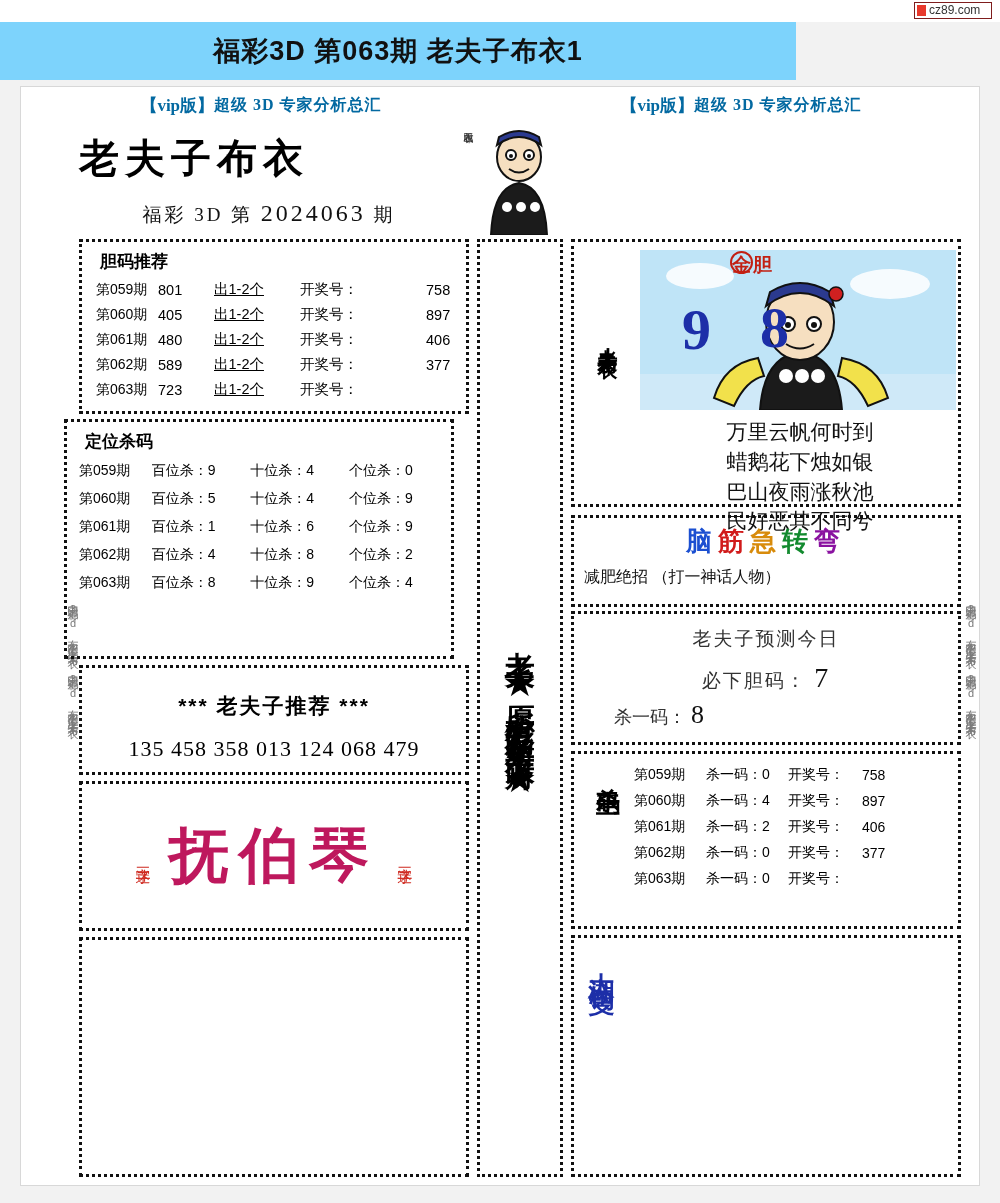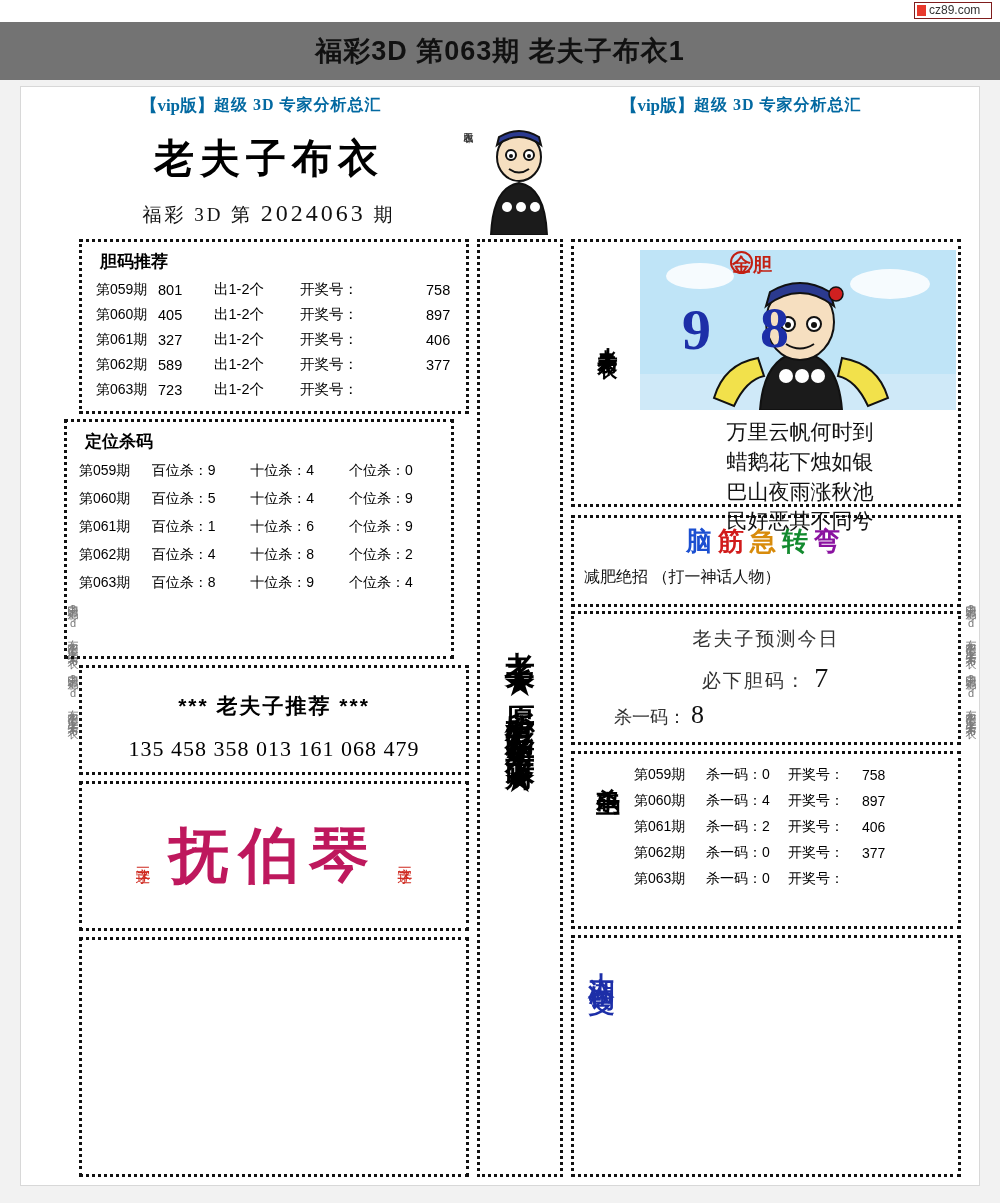--- a/index.html
+++ b/index.html
@@ -28,22 +28,22 @@
     font-size:12px; color:#333; line-height:15px;
     padding-left:14px; padding-right:4px;
     font-family:"Liberation Sans", sans-serif;
   }
   .logo-badge::before {
     content:""; position:absolute; left:2px; top:2px;
     width:9px; height:11px; background:#e8392c;
   }
   
   .title-bar {
-    position:absolute; left:0; top:22px; width:1000px; height:58px;
-    background:#737373;
+    position:absolute; left:0; top:22px; width:796px; height:58px;
+    background:#7dd3fc;
     display:flex; align-items:center; justify-content:center;
   }
   .title-bar .tt {
     font-size:27px; font-weight:bold; color:#111;
     letter-spacing:1px;
   }
   
   .sheet {
     position:absolute; left:20px; top:86px; width:960px; height:1100px;
     background:#ffffff;
@@ -72,21 +72,20 @@
   .side-right { right:2px; }
   
   .brand {
     position:absolute; left:58px; top:40px; width:380px; height:110px;
   }
   .brand .bt {
     font-size:40px; font-weight:bold; letter-spacing:6px;
     font-family:"Liberation Serif", serif;
     color:#000;
     -webkit-text-stroke:0px #000;
-    text-align:center;
     margin-top:4px;
   }
   .brand .bs {
     text-align:center; margin-top:14px;
     font-size:19px; font-family:"Liberation Serif", serif; letter-spacing:3px;
     color:#111;
   }
   .brand .bs .num { font-size:24px; }
   
   .mascot {
@@ -101,21 +100,21 @@
     position:absolute;
     border:3px dotted #111;
   }
   
   .box-danma { left:58px; top:152px; width:390px; height:175px; }
   .sec-title { font-size:17px; font-weight:bold; color:#000; margin:8px 0 4px 18px;}
   table.rows { width:100%; border-collapse:collapse; font-size:14.5px; }
   table.rows td { padding:3px 2px; white-space:nowrap; }
   .td-period { width:74px; padding-left:14px !important; font-size:14px;}
   .td-code { width:56px; text-align:left; }
-  .td-mid  { width:86px; }
+  .td-mid  { width:86px;text-decoration:underline; }
   .td-open { text-align:left; }
   .td-openv{ width:42px; text-align:left; }
   
   .box-dingwei { left:43px; top:332px; width:390px; height:240px; }
   table.rows2 { width:100%; border-collapse:collapse; font-size:14px; }
   table.rows2 td { padding:5px 1px; white-space:nowrap; }
   .c-p { width:78px; padding-left:12px !important; }
   .c-a { width:92px; }
   .c-b { width:92px; }
   .c-c { width:96px; }
@@ -286,21 +285,21 @@
         </tr>
         <tr>
           <td class="td-period">第060期</td>
           <td class="td-code">405</td>
           <td class="td-mid">出1-2个</td>
           <td class="td-open">开奖号：</td>
           <td class="td-openv">897</td>
         </tr>
         <tr>
           <td class="td-period">第061期</td>
-          <td class="td-code">327</td>
+          <td class="td-code">480</td>
           <td class="td-mid">出1-2个</td>
           <td class="td-open">开奖号：</td>
           <td class="td-openv">406</td>
         </tr>
         <tr>
           <td class="td-period">第062期</td>
           <td class="td-code">589</td>
           <td class="td-mid">出1-2个</td>
           <td class="td-open">开奖号：</td>
           <td class="td-openv">377</td>
@@ -349,21 +348,21 @@
           <td class="c-a">百位杀：8</td>
           <td class="c-b">十位杀：9</td>
           <td class="c-c">个位杀：4</td>
         </tr>
       </tbody>
         </table>
     </div>
 
     <div class="dbox box-tuijian">
       <div class="tj-head">*** 老夫子推荐 ***</div>
-      <div class="tj-nums">135  458  358  013  161  068  479</div>
+      <div class="tj-nums">135  458  358  013  124  068  479</div>
     </div>
 
     <div class="dbox box-szm">
       <div class="szm-wrap">
         <div class="szm-side">三字迷</div>
         <div class="szm-main">抚伯琴</div>
         <div class="szm-side">三字迷</div>
       </div>
     </div>
 

